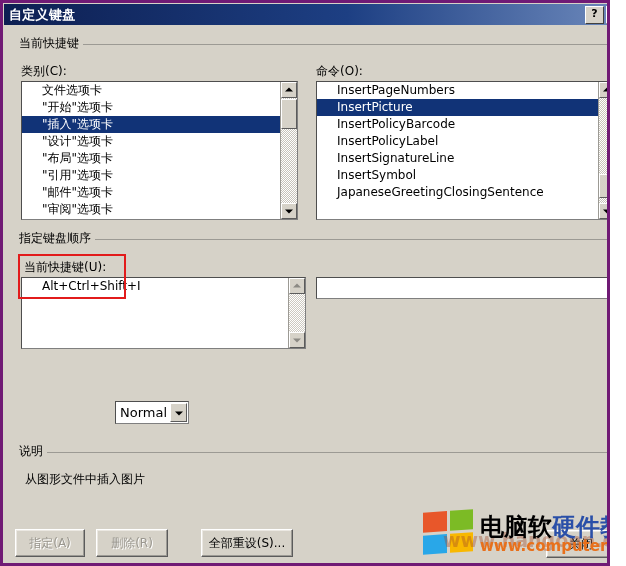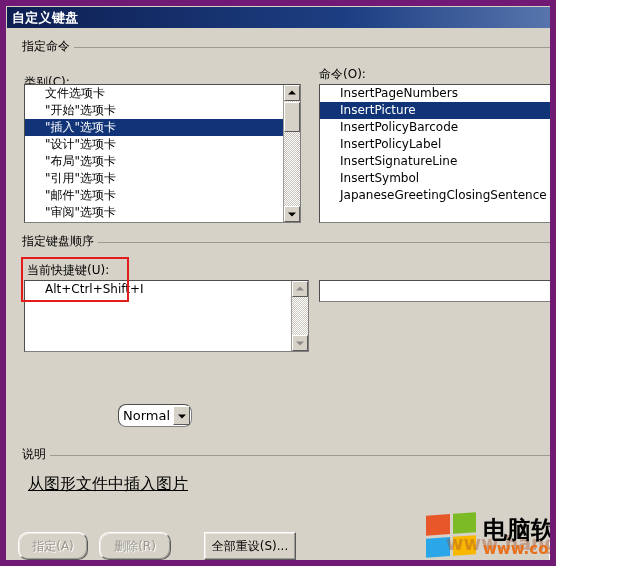--- a/index.html
+++ b/index.html
@@ -5,25 +5,25 @@
   html, body {
     margin: 0;
     padding: 0;
     background: #ffffff;
   }
   body {
     font-family: "DejaVu Sans", "Liberation Sans", sans-serif;
   }
   #dialog {
     position: relative;
-    width: 556px;
+    width: 610px;
     height: 566px;
     box-sizing: border-box;
     background: #d6d2c8;
-    border: 6px solid #701a75;
+    border: 3px solid #701a75;
     overflow: hidden;
     font-size: 12px;
     color: #000;
   }
 
   
   .titlebar {
     position: absolute;
     left: 1px; top: 1px;
     width: 624px;
@@ -242,29 +242,27 @@
     color: #000;
     cursor: default;
     white-space: nowrap;
     display: flex;
     align-items: center;
     justify-content: center;
   }
   .btn.disabled {
     color: #9a978f;
     text-shadow: 1px 1px 0 #ffffff;
-    border-radius: 10px;
   }
 
   
   .desc-text {
     position: absolute;
-    font-size: 16px;
-    white-space: nowrap;
-    text-decoration: underline;
+    font-size: 12px;
+    white-space: nowrap;
   }
 
   
   .annot-box {
     position: absolute;
     border: 2px solid #e21b1b;
     box-sizing: border-box;
     z-index: 8;
     pointer-events: none;
   }
@@ -322,24 +320,24 @@
 <div id="dialog">
 
   <div class="titlebar">
     <span class="titlebar-text">自定义键盘</span>
     <div class="titlebar-buttons">
       <div class="tb-btn">?</div>
       <div class="tb-btn">✕</div>
     </div>
   </div>
 
-  <div class="group-label" style="left:12px; top:32px;">指定命令</div>
+  <div class="group-label" style="left:12px; top:32px;">当前快捷键</div>
   <div class="group-line" style="left:12px; top:41px; width:602px;"></div>
 
-  <div class="field-label" style="left:18px; top:68px;">类别(C):</div>
+  <div class="field-label" style="left:18px; top:60px;">类别(C):</div>
 
   <div class="listbox" style="left:18px; top:78px; width:277px; height:139px;">
     <div class="listbox-items" id="category-items">
         <div class="list-item">文件选项卡</div>
         <div class="list-item">"开始"选项卡</div>
         <div class="list-item selected">"插入"选项卡</div>
         <div class="list-item">"设计"选项卡</div>
         <div class="list-item">"布局"选项卡</div>
         <div class="list-item">"引用"选项卡</div>
         <div class="list-item">"邮件"选项卡</div>
@@ -395,21 +393,21 @@
       <div class="sb-btn down">
         <span class="arrow down dis"></span>
       </div>
     </div>
   </div>
 
 
   <div class="textinput" style="left:313px; top:274px; width:300px; height:22px;" placeholder=""></div>
 
 
-  <div class="combo" style="left:112px; top:398px; width:74px; height:23px;border-radius:8px;">
+  <div class="combo" style="left:112px; top:398px; width:74px; height:23px;">
     <div class="combo-text">Normal</div>
     <div class="combo-btn">
       <span class="arrow down" style="left:50%; top:50%;"></span>
     </div>
   </div>
 
   <div class="group-label" style="left:12px; top:440px;">说明</div>
   <div class="group-line" style="left:12px; top:449px; width:602px;"></div>
 
   <div class="desc-text" style="left:22px; top:468px;">从图形文件中插入图片</div>

